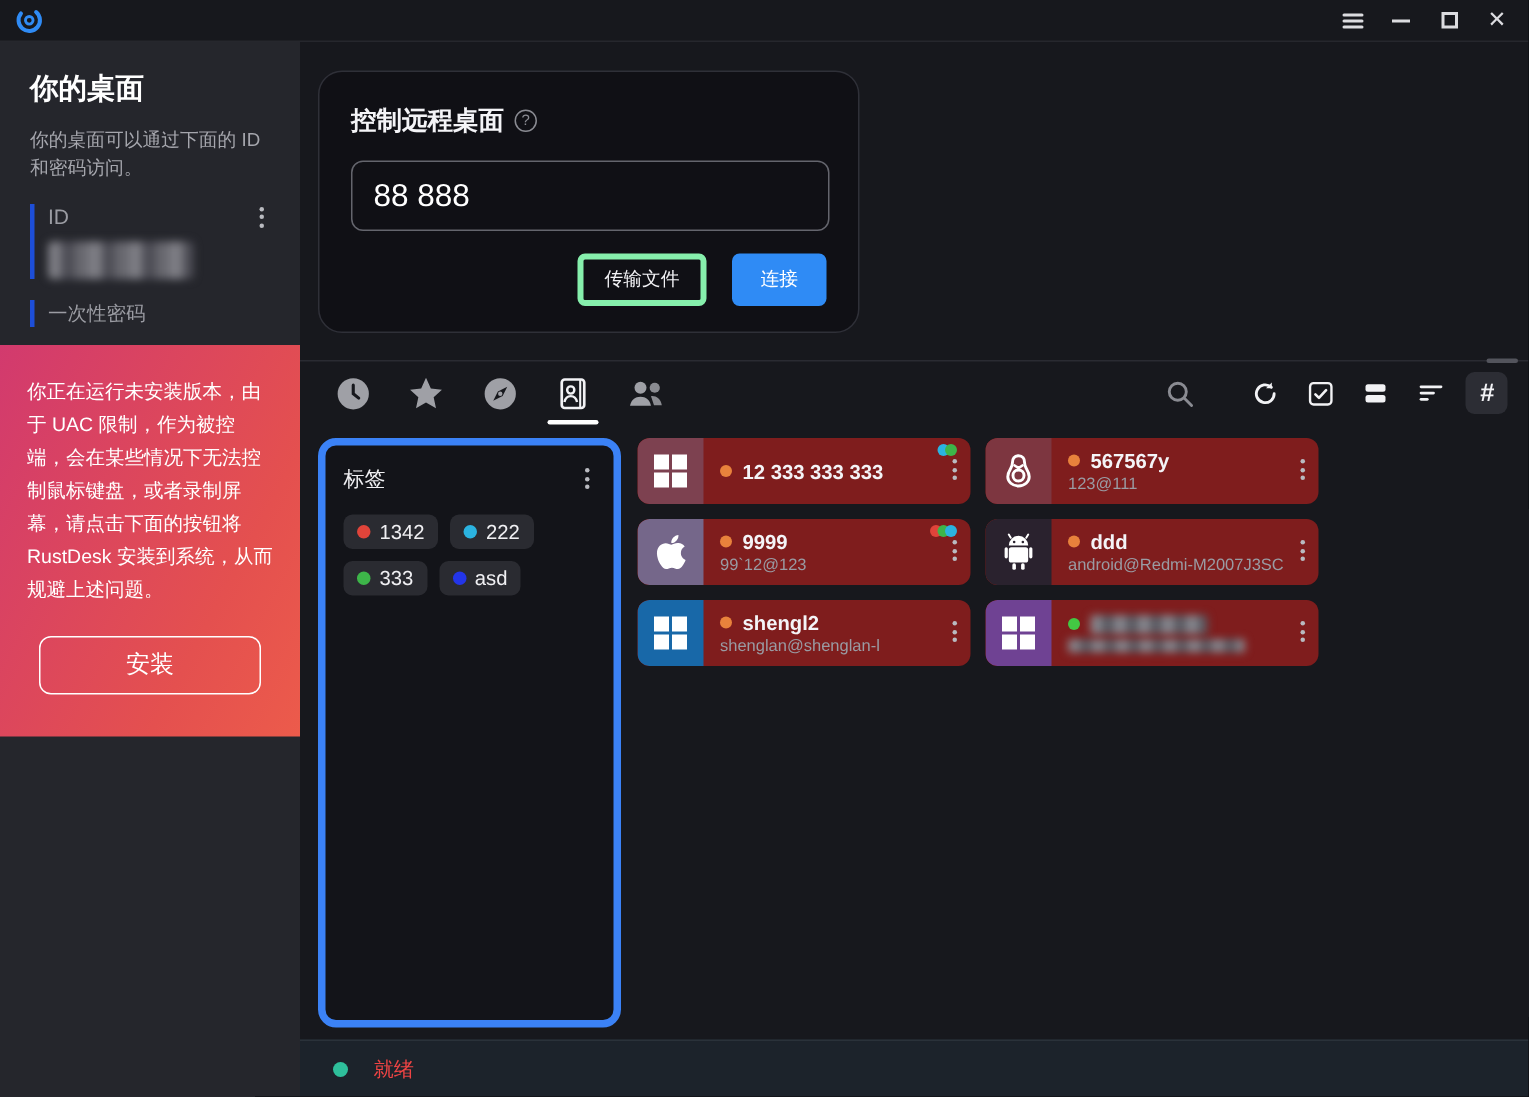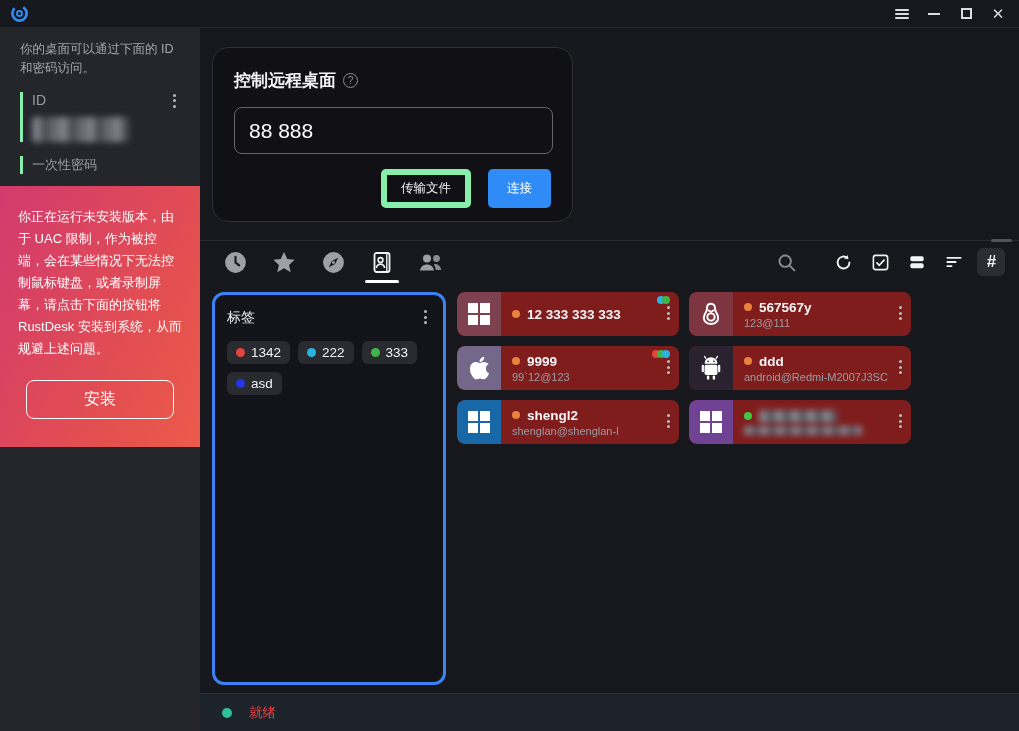--- a/index.html
+++ b/index.html
@@ -17,21 +17,21 @@
   .minimize i { display:block; width:12px; height:2px; background:#dcdce0; }
   .maximize i { display:block; width:11px; height:11px; border:2px solid #dcdce0; }
   .close-x { font-size:15px; line-height:1; color:#dcdce0; }
 
   .app { display:flex; height:703px; }
 
   
   .sidebar { width:200px; background:#25262c; flex-shrink:0; display:flex; flex-direction:column; }
   .sb-title { font-size:19px; font-weight:bold; color:#fff; padding:18px 20px 0 20px; }
   .sb-desc { font-size:12.5px; line-height:1.5; color:#a5a6ad; padding:12px 18px 0 20px; }
-  .sb-block { margin:14px 0 0 20px; border-left:3px solid #86efac; padding-left:9px; position:relative; }
+  .sb-block { margin:14px 0 0 20px; border-left:3px solid #1d4ed8; padding-left:9px; position:relative; }
   .sb-label { font-size:14px; color:#9b9ca3; }
   .sb-label.small { font-size:13px; }
   .dots-menu { position:absolute; right:24px; top:2px; display:flex; flex-direction:column; gap:2.5px; cursor:pointer; }
   .dots-menu i { width:3px; height:3px; border-radius:50%; background:#b9bac0; }
   .redacted-id { margin-top:9px; width:97px; height:25px; border-radius:3px;
     background:repeating-linear-gradient(90deg,#7d7d84 0 9px,#4e4e56 9px 18px,#68686f 18px 27px);
     filter:blur(3px); }
   .pw-row { display:flex; align-items:center; margin-top:8px; }
   .pw-value { font-size:15px; color:#f2f2f5; }
   .pw-icons { display:flex; gap:14px; margin-left:32px; }
@@ -51,21 +51,21 @@
   .connect-card { width:361px; height:175px; background:#101015; border:1px solid #2f3038;
     border-radius:16px; padding:21px; }
   .cc-title-row { display:flex; align-items:center; gap:7px; }
   .cc-title { font-size:17px; font-weight:600; color:#f4f4f7; }
   .help-icon { width:15px; height:15px; border:1.5px solid #8a8b92; border-radius:50%;
     color:#8a8b92; font-size:10px; display:flex; align-items:center; justify-content:center; }
   .cc-input { margin-top:15px; width:319px; height:47px; background:transparent;
     border:1px solid #64656d; border-radius:8px; color:#fff; font-size:21px;
     padding:0 14px; font-family:inherit; outline:none; }
   .cc-btn-row { display:flex; justify-content:flex-end; gap:17px; margin-top:15px; }
-  .btn-outline { background:transparent; border:6px solid #86efac; border-radius:5px;
+  .btn-outline { background:transparent; border:4px solid #86efac; border-radius:5px;
     color:#f2f2f5; font-size:12.5px; padding:5px 14px; cursor:pointer; font-family:inherit; }
   .btn-primary { background:#2f8bf5; border:none; border-radius:5px; color:#fff;
     font-size:12.5px; padding:5px 19px; cursor:pointer; font-family:inherit; }
 
   .divider { margin-top:18px; height:1px; background:#2a2b32; position:relative; }
   .scroll-thumb { position:absolute; right:7px; top:-1px; width:21px; height:3px;
     border-radius:2px; background:#53545c; }
 
   .toolbar { height:42px; display:flex; align-items:center; padding:0 14px 0 22px; }
   .tabs { display:flex; align-items:center; gap:23px; }
@@ -73,21 +73,21 @@
   .tab svg { display:block; }
   .tab-underline { position:absolute; bottom:-8px; width:34px; height:3px; background:#fff; border-radius:2px; }
   .toolbar-right { margin-left:auto; display:flex; align-items:center; gap:9px; }
   .tb-icon { width:28px; height:28px; display:flex; align-items:center; justify-content:center;
     cursor:pointer; border-radius:6px; }
   .tb-icon.active { background:#2c2d34; }
   .tb-icon.spaced { margin-right:20px; }
   .grid-glyph { font-size:17px; font-weight:bold; color:#f2f2f5; letter-spacing:-1px; }
 
   .content { flex:1; display:flex; padding:9px 12px 8px 12px; min-height:0; }
-  .tags-panel { width:234px; flex-shrink:0; background:#131419; border:3px solid #3b82f6;
+  .tags-panel { width:202px; flex-shrink:0; background:#131419; border:5px solid #3b82f6;
     border-radius:12px; padding:14px 12px; }
   .tags-head { display:flex; align-items:center; position:relative; }
   .tags-title { font-size:14px; color:#f0f0f3; }
   .tags-head .dots-menu { right:4px; top:1px; }
   .tag-list { display:flex; flex-wrap:wrap; gap:8px; margin-top:14px; }
   .tag-pill { display:flex; align-items:center; gap:6px; background:#2a2b31; border-radius:6px;
     padding:4px 9px; font-size:13.5px; color:#f0f0f3; cursor:pointer; }
   .tag-dot { width:9px; height:9px; border-radius:50%; flex-shrink:0; }
 
   .peers { flex:1; margin-left:11px; display:grid; grid-template-columns:repeat(auto-fill,222px);
@@ -141,20 +141,21 @@
     <div class="win-btn maximize">
         <i></i>
       </div>
     <div class="win-btn close-x">✕</div>
   </div>
 </div>
 
 <div class="app">
 
   <div class="sidebar">
+    <div class="sb-title">你的桌面</div>
     <div class="sb-desc">你的桌面可以通过下面的 ID 和密码访问。</div>
 
     <div class="sb-block">
       <div class="sb-label">ID</div>
       <div class="dots-menu">
           <i></i>
           <i></i>
           <i></i>
         </div>
       <div class="redacted-id"></div>

